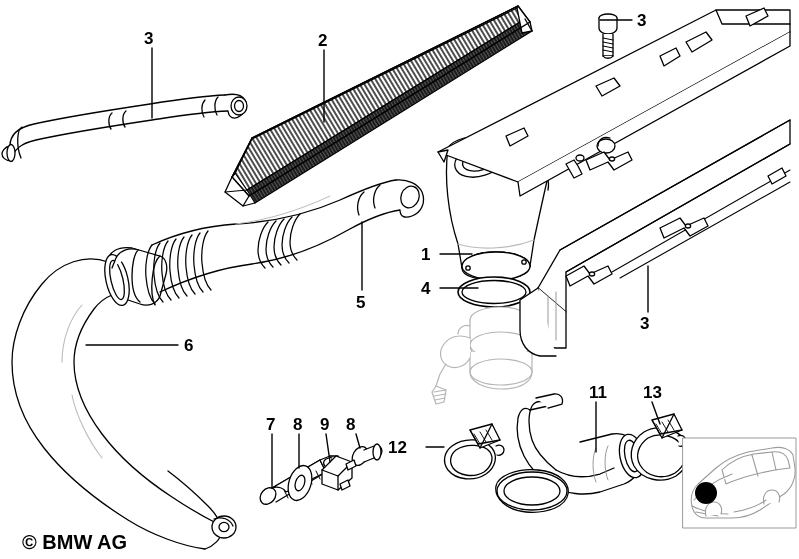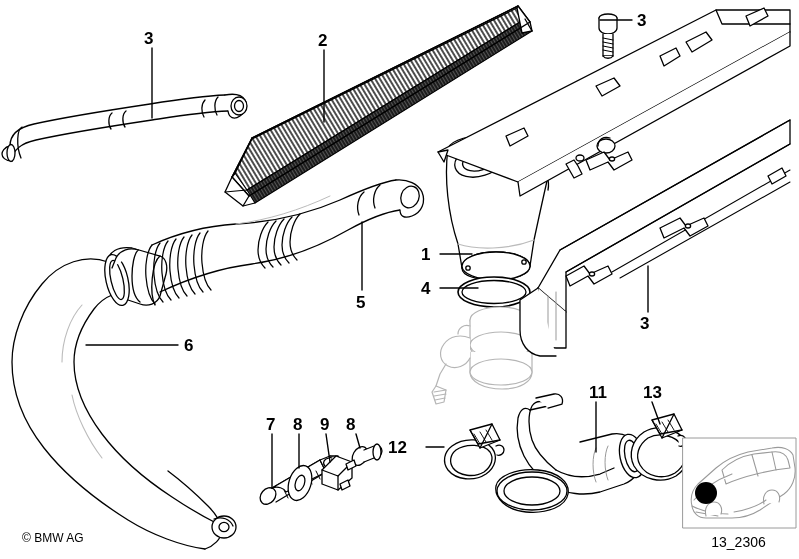--- a/index.html
+++ b/index.html
@@ -18,22 +18,22 @@
     font-size:17px;
     color:#000;
     line-height:1;
     white-space:nowrap;
     letter-spacing:0px;
   }
   .copyright{
     position:absolute;
     left:22px;top:531px;
     font-family:"Liberation Sans", sans-serif;
-    font-weight:normal;
-    font-size:12px;
+    font-weight:bold;
+    font-size:20px;
     color:#000;
     white-space:nowrap;
   }
   .diagramid{
     position:absolute;
     left:681px;top:534px;
     width:115px;
     text-align:center;
     font-family:"Liberation Sans", sans-serif;
     font-size:14px;
@@ -421,15 +421,14 @@
   <div class="callout" style="left:266px;top:416px;">7</div>
   <div class="callout" style="left:293px;top:416px;">8</div>
   <div class="callout" style="left:320px;top:416px;">9</div>
   <div class="callout" style="left:346px;top:416px;">8</div>
   <div class="callout" style="left:589px;top:384px;text-align:center;">11</div>
   <div class="callout" style="left:388px;top:439px;">12</div>
   <div class="callout" style="left:643px;top:384px;">13</div>
   <div class="callout" style="left:640px;top:315px;">3</div>
 
   <div class="copyright">© BMW AG</div>
-  <div class="diagramid">13_2306</div>
 
 </div>
 
 </body></html>

